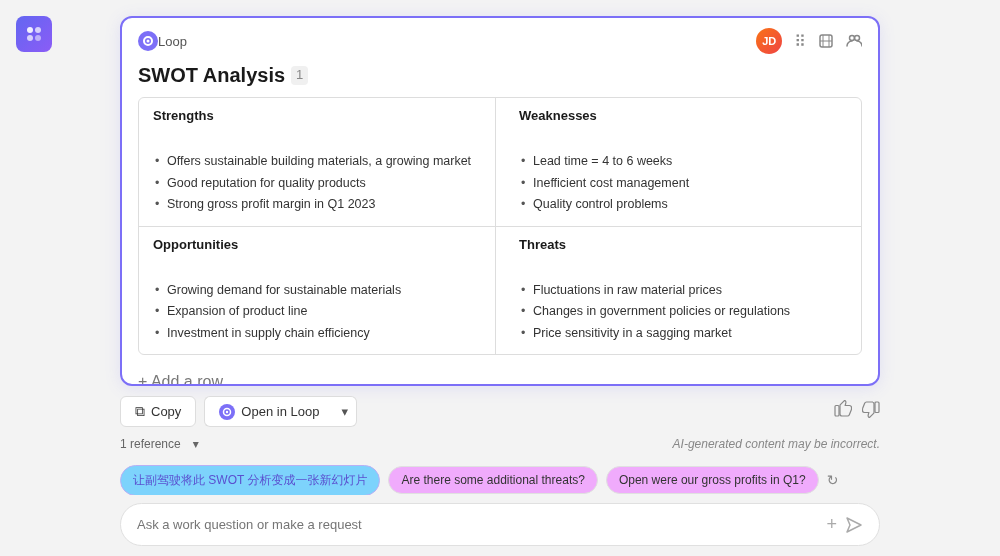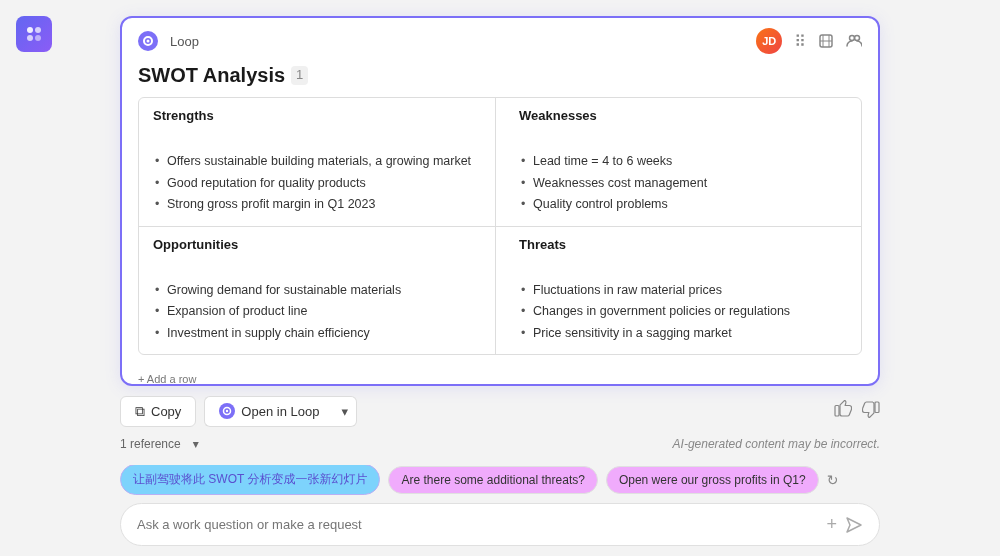--- a/index.html
+++ b/index.html
@@ -57,21 +57,21 @@
       display: flex;
       align-items: center;
       justify-content: space-between;
       padding: 10px 16px 6px 16px;
       border-bottom: none;
     }
 
     .card-header-left {
       display: flex;
       align-items: center;
-      gap: 12px;
+      gap: 0;
     }
 
     .loop-icon {
       width: 20px;
       height: 20px;
       background: #7c6ff7;
       border-radius: 50%;
       display: flex;
       align-items: center;
       justify-content: center;
@@ -186,21 +186,21 @@
 
     .swot-cell ul li::before {
       content: "•";
       position: absolute;
       left: 2px;
       color: #555;
     }
 
     .add-row {
       padding: 8px 16px 10px 16px;
-      font-size: 11px;
+      font-size: 16px;
       color: #777;
       cursor: pointer;
       display: flex;
       align-items: center;
       gap: 4px;
     }
 
     
     .action-bar {
       width: 760px;
@@ -438,21 +438,21 @@
           <ul>
             <li>Offers sustainable building materials, a growing market</li>
             <li>Good reputation for quality products</li>
             <li>Strong gross profit margin in Q1 2023</li>
           </ul>
         </div>
         <div class="swot-cell">
           <div class="swot-cell-header">Weaknesses</div>
           <ul>
             <li>Lead time = 4 to 6 weeks</li>
-            <li>Weaknesses cost management</li>
+            <li>Inefficient cost management</li>
             <li>Quality control problems</li>
           </ul>
         </div>
       </div>
 
       <div class="swot-row">
         <div class="swot-cell">
           <div class="swot-cell-header">Opportunities</div>
           <ul>
             <li>Growing demand for sustainable materials</li>

